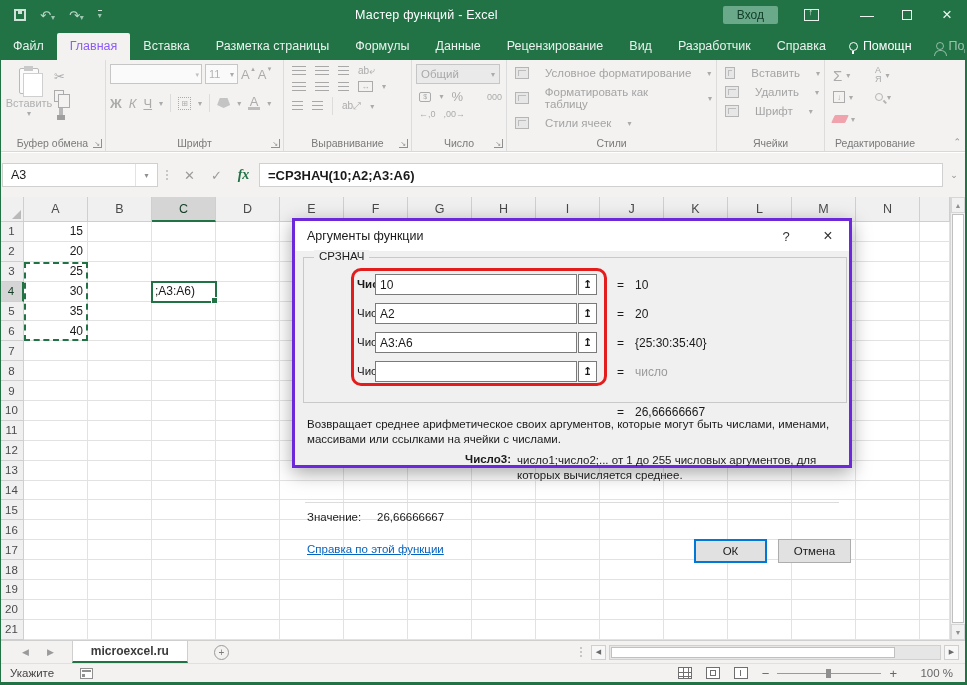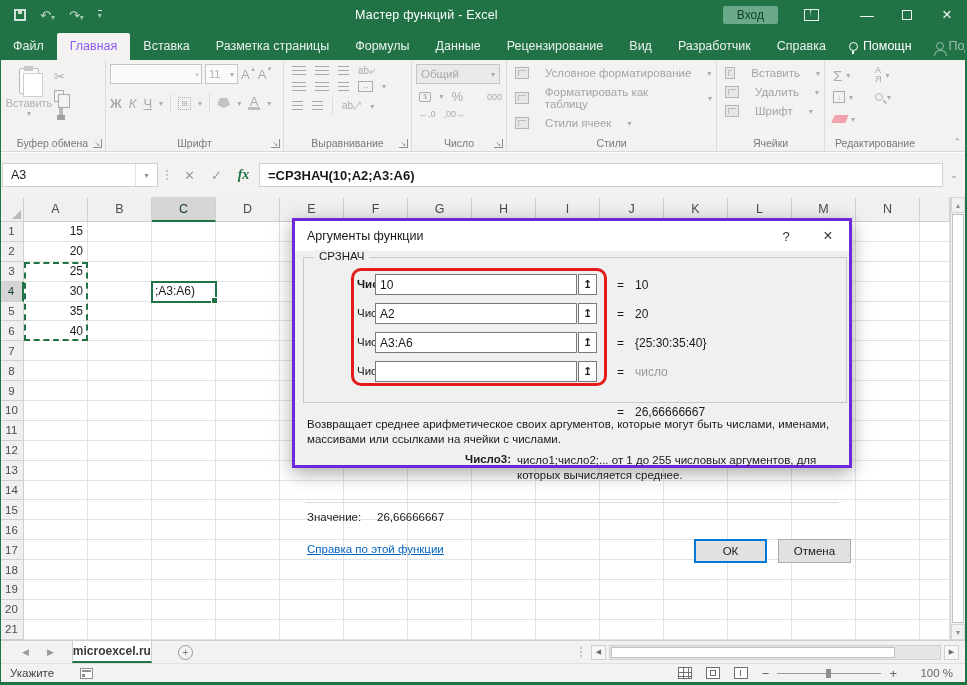--- a/index.html
+++ b/index.html
@@ -159,21 +159,21 @@
   .dlg-value-label { position:absolute; left:12px; top:290px; font-size:11.5px; }
   .dlg-value { position:absolute; left:82px; top:290px; font-size:11.5px; }
   .dlg-link { position:absolute; left:12px; top:322px; font-size:11.5px; color:#0563c1; text-decoration:underline; cursor:pointer; }
   .dlg-btn { position:absolute; top:318px; width:73px; height:24px; display:grid; place-items:center; font-size:11.5px; background:#e1e1e1; border:1px solid #adadad; cursor:pointer; }
   .dlg-btn.ok { left:399px; border:2px solid #0078d7; }
   .dlg-btn.cancel { left:483px; }
 
   
   #sheettabs { position:absolute; top:640px; left:0; width:965px; height:23px; background:#f3f2f1; border-top:1px solid #cfcfcf; display:flex; align-items:stretch; }
   .st-nav { display:flex; align-items:center; gap:18px; padding:0 18px 0 22px; color:#9a9a9a; font-size:9px; }
-  .sheet-tab { background:#fff; border-left:1px solid #cfcfcf; border-right:1px solid #cfcfcf; border-bottom:2px solid #217346; display:flex; align-items:center; padding:0 0; font-size:12px; font-weight:bold; color:#3b3b3b; }
+  .sheet-tab { background:#fff; border-left:1px solid #cfcfcf; border-right:1px solid #cfcfcf; border-bottom:2px solid #217346; display:flex; align-items:center; padding:0 18px; font-size:12px; font-weight:bold; color:#3b3b3b; }
   .add-sheet { width:15px; height:15px; border:1px solid #9a9a9a; border-radius:50%; display:grid; place-items:center; font-size:10px; color:#7a7a7a; margin:auto 0 auto 26px; }
   .hscroll { margin-left:auto; display:flex; align-items:center; gap:3px; padding-right:6px; width:385px; }
   .hs-dots { display:flex; flex-direction:column; gap:2px; margin-right:6px;}
   .hs-dots i { width:2px; height:2px; background:#b9b9b9; border-radius:50%; }
   .hs-arrow { width:15px; height:15px; border:1px solid #cfcfcf; background:#f7f7f7; display:grid; place-items:center; font-size:7px; color:#6a6a6a; }
   .hs-track { flex:1; height:15px; background:#e6e6e6; border:1px solid #d0d0d0; position:relative; }
   .hs-thumb { position:absolute; left:1px; top:1px; bottom:1px; width:86%; background:#fff; border:1px solid #c0c0c0; }
 
   
   #statusbar { position:absolute; top:663px; left:0; width:965px; height:19px; background:#f3f2f1; border-top:1px solid #e0e0e0; display:flex; align-items:center; font-size:11.5px; color:#444; }

